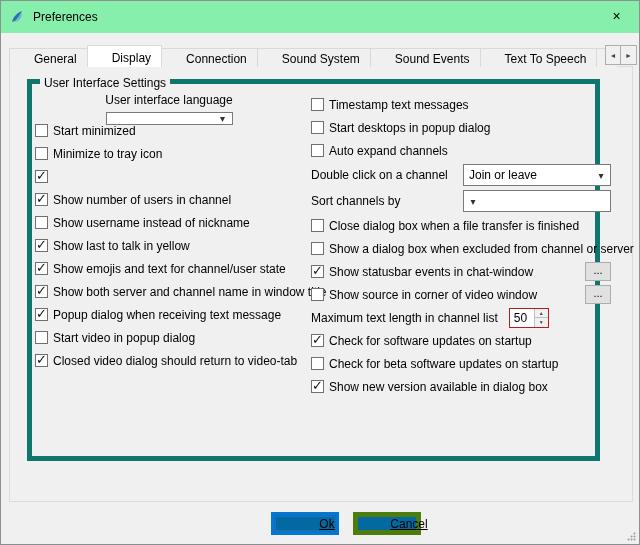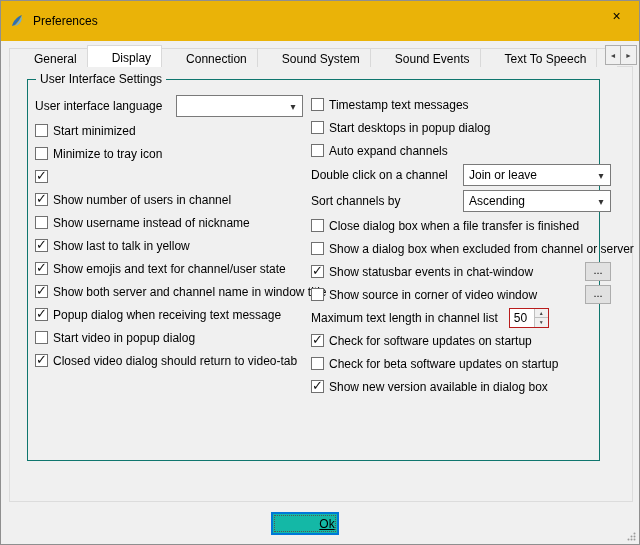--- a/index.html
+++ b/index.html
@@ -3,22 +3,22 @@
 <meta charset="utf-8">
 <style>
   * { box-sizing: border-box; margin: 0; padding: 0; }
   html,body { width:640px; height:545px; overflow:hidden; }
   body { font-family:"Liberation Sans", sans-serif; font-size:12px; color:#000; }
 
   .window { position:relative; width:640px; height:545px; background:#f0f0f0;
             border:1px solid #8f8f8f; }
 
   
-  .titlebar { position:absolute; left:0; top:0; width:100%; height:40px;
-              background:#eab308; display:flex; align-items:center; }
+  .titlebar { position:absolute; left:0; top:0; width:100%; height:32px;
+              background:#86efac; display:flex; align-items:center; }
   .app-icon { width:16px; height:16px; margin-left:8px; }
   .title-text { margin-left:8px; font-size:12px; }
   .close-btn { position:absolute; right:0; top:0; width:45px; height:30px;
                display:flex; align-items:center; justify-content:center;
                font-size:14px; cursor:default; }
 
   
   .pane { position:absolute; left:8px; top:65px; width:624px; height:436px;
           border:1px solid #dcdcdc; background:#f0f0f0; }
   .tabbar { position:absolute; left:8px; top:44px; width:608px; height:22px;
@@ -29,30 +29,30 @@
   .tab.active { background:#ffffff; height:22px; padding-top:5px;
                 position:relative; z-index:3; }
   .tab-scroll { position:absolute; right:2px; top:44px; z-index:4; display:flex;
                 border:1px solid #adadad; background:#f0f0f0; height:20px; }
   .tab-scroll span { width:15px; display:flex; align-items:center; justify-content:center;
                      font-size:7px; color:#444; }
   .tab-scroll span:first-child { border-right:1px solid #adadad; }
 
   
   .groupbox { position:absolute; left:26px; top:78px; width:573px; height:382px;
-              border:1px solid #0f766e; }
+              border:5px solid #0f766e; }
   .group-legend { position:absolute; top:-8px; left:8px; background:#f0f0f0;
                   padding:0 4px; font-size:12px; }
 
   .col-left  { position:absolute; left:34px; top:92px;  width:268px; }
   .col-right { position:absolute; left:310px; top:92px; width:300px; }
 
   .row { height:23px; display:flex; align-items:center; gap:5px; }
   .row.tall { height:26px; }
-  .row.lang { height:26px; justify-content:space-between; }
+  .row.lang { height:26px; justify-content:space-between;flex-direction:column; }
 
   
   .cb { width:13px; height:13px; background:#ffffff; border:1px solid #707070;
         flex:0 0 13px; position:relative; }
   .cb-check { display:none; }
   .cb.checked .cb-check { display:block; position:absolute; left:0px; top:-2px;
                           font-size:13px; line-height:14px; color:#111; }
 
   
   .combo { height:22px; background:#ffffff; border:1px solid #7a7a7a;
@@ -70,22 +70,22 @@
   .spin-btns span { flex:1; display:flex; align-items:center; justify-content:center;
                     font-size:5px; color:#444; background:#f0f0f0; }
   .spin-btns span:first-child { border-bottom:1px solid #c0c0c0; }
 
   
   .dots-btn { margin-left:auto; width:26px; height:19px; background:#e1e1e1;
               border:1px solid #adadad; display:flex; align-items:center;
               justify-content:center; font-size:11px; padding-bottom:4px; }
 
   
-  .btn { position:absolute; top:511px; width:68px; height:23px; background:#14b8a6;
-         border:2px solid #4d7c0f; display:flex; align-items:center;
+  .btn { position:absolute; top:511px; width:68px; height:23px; background:#0369a1;
+         border:5px solid #4d7c0f; display:flex; align-items:center;
          justify-content:center; font-size:12px; text-decoration:underline;padding-left:44px; }
   .btn.ok { left:270px; border-color:#0078d7; outline:1px dotted #555; outline-offset:-4px; }
   .btn.cancel { left:352px; }
 
   .resize-grip { position:absolute; right:2px; bottom:2px; }
 
   .lbl { white-space:nowrap; }
 </style>
 </head>
 <body>
@@ -207,21 +207,20 @@
     <div class="row tall" style="justify-content:space-between;">
       <span class="lbl">Double click on a channel</span>
       <div class="combo right-combo">
         <span class="combo-value">Join or leave</span>
         <span class="combo-arrow">▾</span>
       </div>
     </div>
     <div class="row tall" style="justify-content:space-between;">
       <span class="lbl">Sort channels by</span>
       <div class="combo right-combo">
-        <span class="combo-value">Ascending</span>
         <span class="combo-arrow">▾</span>
       </div>
     </div>
 
     <label class="row">
       <span class="cb"></span>
       <span class="lbl">Close dialog box when a file transfer is finished</span>
     </label>
     <label class="row">
       <span class="cb"></span>
@@ -264,20 +263,21 @@
     </label>
     <label class="row">
       <span class="cb checked">
           <span class="cb-check">✓</span>
         </span>
       <span class="lbl">Show new version available in dialog box</span>
     </label>
   </div>
 
   <div class="btn ok">Ok</div>
+  <div class="btn cancel">Cancel</div>
 
   <svg class="resize-grip" width="13" height="13" viewBox="0 0 13 13">
     <circle cx="10.5" cy="4.5" r="1" fill="#9a9a9a"></circle>
     <circle cx="10.5" cy="7.5" r="1" fill="#9a9a9a"></circle>
     <circle cx="7.5" cy="7.5" r="1" fill="#9a9a9a"></circle>
     <circle cx="10.5" cy="10.5" r="1" fill="#9a9a9a"></circle>
     <circle cx="7.5" cy="10.5" r="1" fill="#9a9a9a"></circle>
     <circle cx="4.5" cy="10.5" r="1" fill="#9a9a9a"></circle>
   </svg>
 

